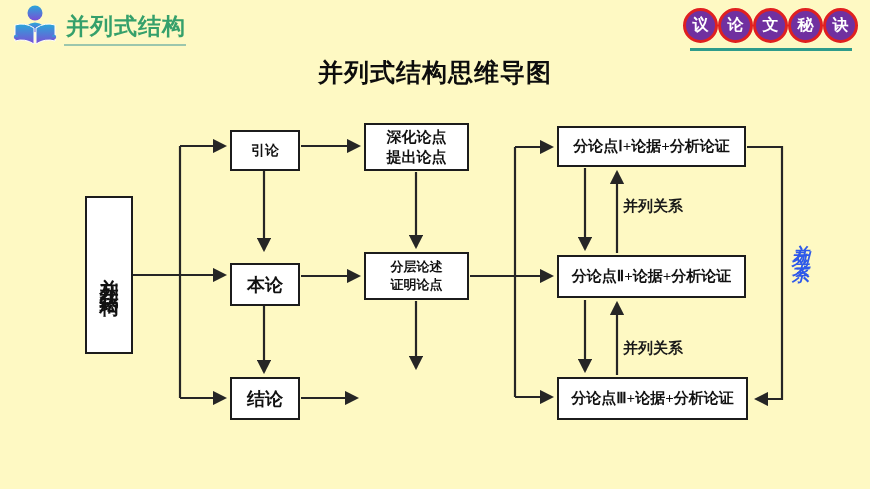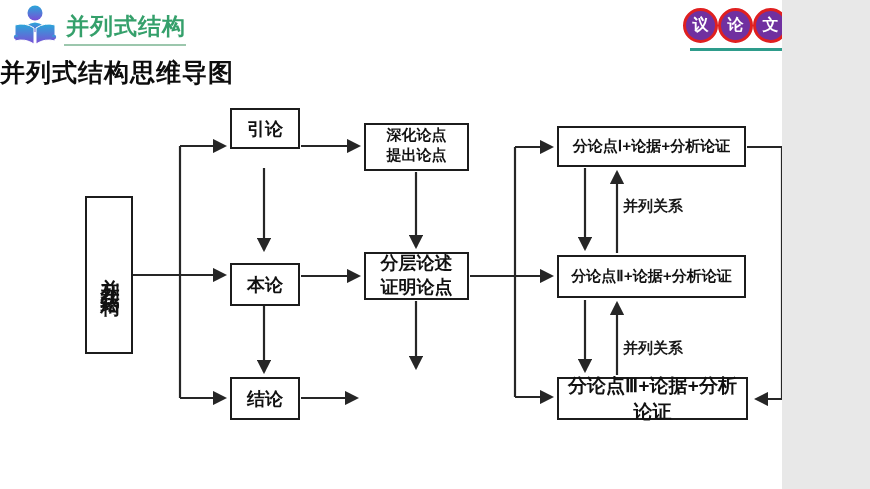--- a/index.html
+++ b/index.html
@@ -1,47 +1,47 @@
 <!DOCTYPE html>
 <html><head>
 <meta charset="utf-8">
 <style>
   html,body{margin:0;padding:0;background:#e8e8e8;}
-  .slide{position:relative;width:782px;height:489px;background:#ffffff;overflow:hidden;
-         font-family:Liberation Mono, monospace;}
+  .slide{position:relative;width:870px;height:489px;background:#fef9c3;overflow:hidden;
+         font-family:Liberation Serif, serif;}
 
   
   .logo-wrap{position:absolute;left:12px;top:4px;display:flex;align-items:center;}
   .logo-icon{width:46px;height:44px;}
   .logo-text{margin-left:8px;font-size:23px;font-weight:bold;color:#35a06b;letter-spacing:1px;}
   .logo-underline{position:absolute;left:64px;top:44px;width:122px;height:2px;background:#9cc7ad;}
 
   .badge{position:absolute;left:683px;top:8px;display:flex;}
   .badge-circle{width:29px;height:29px;border-radius:50%;background:#7030a0;border:3px solid #e02020;
                 color:#ffffff;font-weight:bold;font-size:16px;display:flex;align-items:center;justify-content:center;}
   .badge-underline{position:absolute;left:690px;top:48px;width:162px;height:3px;background:#2e9c8b;}
 
-  .page-title{position:absolute;left:0;top:56px;width:870px;text-align:left;
+  .page-title{position:absolute;left:0;top:56px;width:870px;text-align:center;
               font-size:25px;font-weight:bold;color:#0d0d0d;letter-spacing:1px;}
 
   
   .box{position:absolute;box-sizing:border-box;border:2.5px solid #1c1c1c;background:#fff;
        display:flex;align-items:center;justify-content:center;text-align:center;
        font-weight:bold;color:#111;white-space:pre-line;z-index:2;}
   .box-root{left:85px;top:196px;width:48px;height:158px;font-size:19px;
             writing-mode:vertical-rl;text-orientation:upright;letter-spacing:5px;}
-  .box-intro{left:230px;top:108px;width:70px;height:41px;font-size:18px;}
+  .box-intro{left:230px;top:130px;width:70px;height:41px;font-size:14px;}
   .box-body{left:230px;top:255px;width:70px;height:43px;font-size:18px;margin-top:8px;}
   .box-concl{left:230px;top:377px;width:70px;height:43px;font-size:18px;}
   .box-open{left:364px;top:123px;width:105px;height:48px;font-size:15px;line-height:1.35;}
-  .box-layer{left:364px;top:252px;width:105px;height:48px;font-size:18px;line-height:1.35;}
+  .box-layer{left:364px;top:252px;width:105px;height:48px;font-size:13px;line-height:1.35;}
   .box-sum{left:362px;top:373px;width:107px;height:48px;font-size:15px;line-height:1.35;}
   .box-sub1{left:557px;top:126px;width:189px;height:41px;font-size:15px;}
   .box-sub2{left:557px;top:255px;width:189px;height:43px;font-size:15px;text-align:right;}
-  .box-sub3{left:557px;top:377px;width:191px;height:43px;font-size:19px;}
+  .box-sub3{left:557px;top:377px;width:191px;height:43px;font-size:15px;}
 
   .rel-label{position:absolute;font-size:15px;font-weight:bold;color:#1a1a1a;z-index:2;}
   .rel-1{left:623px;top:197px;}
   .rel-2{left:623px;top:339px;}
   .side-label{position:absolute;left:789px;top:231px;font-size:17px;font-weight:bold;font-style:italic;
               color:#2e59e9;writing-mode:vertical-rl;text-orientation:upright;letter-spacing:7px;z-index:2;}
 
   .connectors{position:absolute;left:0;top:0;width:870px;height:489px;z-index:1;pointer-events:none;}
 </style>
 </head>

